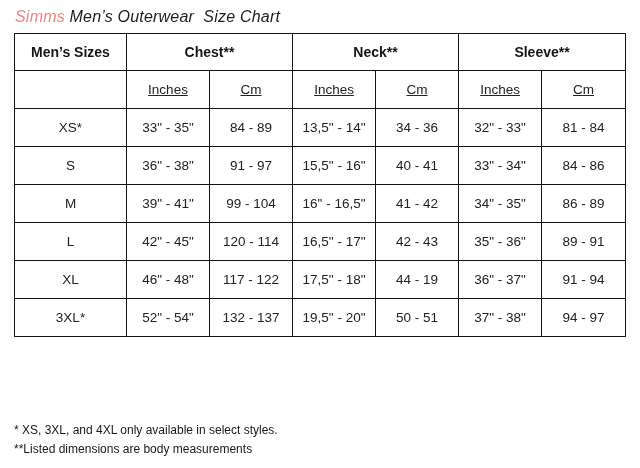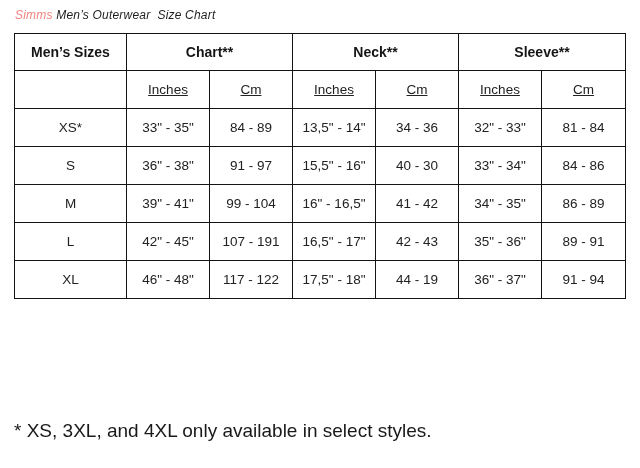--- a/index.html
+++ b/index.html
@@ -11,21 +11,21 @@
     position: relative;
     width: 640px;
     height: 468px;
     background: #ffffff;
     overflow: hidden;
   }
   .chart-title {
     position: absolute;
     left: 15px;
     top: 8px;
-    font-size: 12px;
+    font-size: 16px;
     font-style: italic;
     letter-spacing: 0.2px;
     color: #1e1e1e;
     white-space: pre;
   }
   .chart-title .brand { color: #f2827d; }
   table.size-chart {
     position: absolute;
     left: 14px;
     top: 33px;
@@ -50,21 +50,21 @@
   table.size-chart th.group-head,
   table.size-chart th.size-head {
     font-weight: bold;
     font-size: 14px;
     color: #151515;
   }
   .footnotes {
     position: absolute;
     left: 14px;
     top: 421px;
-    font-size: 19px;
+    font-size: 12px;
     color: #191919;
     line-height: 19px;
   }
 </style>
 </head>
 <body>
 
 <div class="page">
 
   <div class="chart-title"><span class="brand">Simms</span><span> Men’s Outerwear  Size Chart</span></div>
@@ -75,21 +75,21 @@
       <col style="width:83px">
         <col style="width:83px">
       <col style="width:83px">
         <col style="width:83px">
       <col style="width:83px">
         <col style="width:84px">
     </colgroup>
     <thead>
       <tr class="group-row">
         <th class="size-head" rowspan="1">Men’s Sizes</th>
-        <th class="group-head" colspan="2">Chart**</th>
+        <th class="group-head" colspan="2">Chest**</th>
         <th class="group-head" colspan="2">Neck**</th>
         <th class="group-head" colspan="2">Sleeve**</th>
       </tr>
       <tr class="unit-row">
         <th></th>
         <th>Inches</th>
         <th>Cm</th>
         <th>Inches</th>
         <th>Cm</th>
         <th>Inches</th>
@@ -104,51 +104,61 @@
           <td>13,5" - 14"</td>
           <td>34 - 36</td>
           <td>32" - 33"</td>
           <td>81 - 84</td>
         </tr>
         <tr>
           <td>S</td>
           <td>36" - 38"</td>
           <td>91 - 97</td>
           <td>15,5" - 16"</td>
-          <td>40 - 30</td>
+          <td>40 - 41</td>
           <td>33" - 34"</td>
           <td>84 - 86</td>
         </tr>
         <tr>
           <td>M</td>
           <td>39" - 41"</td>
           <td>99 - 104</td>
           <td>16" - 16,5"</td>
           <td>41 - 42</td>
           <td>34" - 35"</td>
           <td>86 - 89</td>
         </tr>
         <tr>
           <td>L</td>
           <td>42" - 45"</td>
-          <td>107 - 191</td>
+          <td>120 - 114</td>
           <td>16,5" - 17"</td>
           <td>42 - 43</td>
           <td>35" - 36"</td>
           <td>89 - 91</td>
         </tr>
         <tr>
           <td>XL</td>
           <td>46" - 48"</td>
           <td>117 - 122</td>
           <td>17,5" - 18"</td>
           <td>44 - 19</td>
           <td>36" - 37"</td>
           <td>91 - 94</td>
         </tr>
+        <tr>
+          <td>3XL*</td>
+          <td>52" - 54"</td>
+          <td>132 - 137</td>
+          <td>19,5" - 20"</td>
+          <td>50 - 51</td>
+          <td>37" - 38"</td>
+          <td>94 - 97</td>
+        </tr>
       </tbody>
   </table>
 
   <div class="footnotes">
     <div>* XS, 3XL, and 4XL only available in select styles.</div>
+    <div>**Listed dimensions are body measurements</div>
   </div>
 
 </div>
 
 </body></html>

